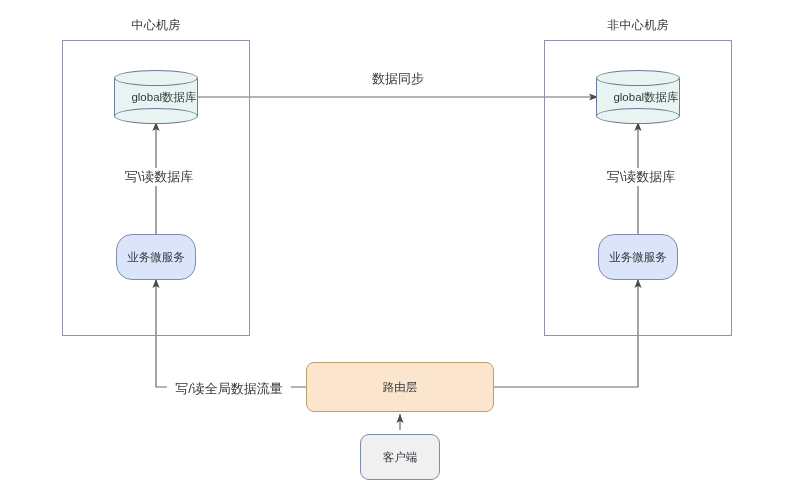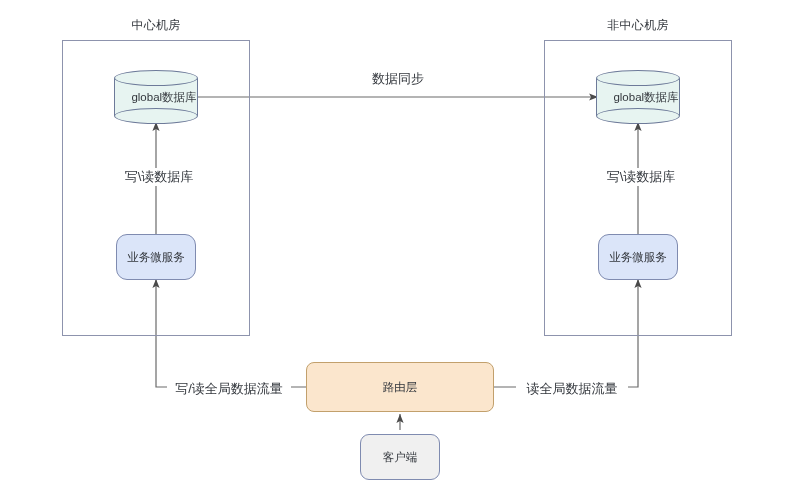--- a/index.html
+++ b/index.html
@@ -89,21 +89,21 @@
     display: flex;
     align-items: center;
     justify-content: center;
     font-size: 11.5px;
     color: #33373d;
     white-space: nowrap;
   }
   .node-service {
     background: #dbe5f9;
     border: 1.2px solid #7f8bb0;
-    border-radius: 11px;
+    border-radius: 16px;
   }
   .node-router {
     background: #fbe6cd;
     border: 1.2px solid #c2a06c;
     border-radius: 8px;
   }
   .node-client {
     background: #f0f0f0;
     border: 1.2px solid #7f8bb0;
     border-radius: 9px;
@@ -180,17 +180,16 @@
   <div class="edge-label" style="left:588px; top:168px; width:100px;">写\读数据库</div>
 
   <div class="node-box node-service" style="left:598px; top:234px; width:80px; height:46px;">业务微服务</div>
 
   <div class="edge-label" style="left:355px; top:70px; width:80px;">数据同步</div>
 
   <div class="node-box node-router" style="left:306px; top:362px; width:188px; height:50px;">路由层</div>
 
   <div class="edge-label" style="left:167px; top:380px; width:118px;">写/读全局数据流量</div>
 
-  <div class="edge-label" style="left:516px; top:380px; width:106px;">读全局数据流量</div>
 
   <div class="node-box node-client" style="left:360px; top:434px; width:80px; height:46px;">客户端</div>
 
 </div>
 
 </body></html>

